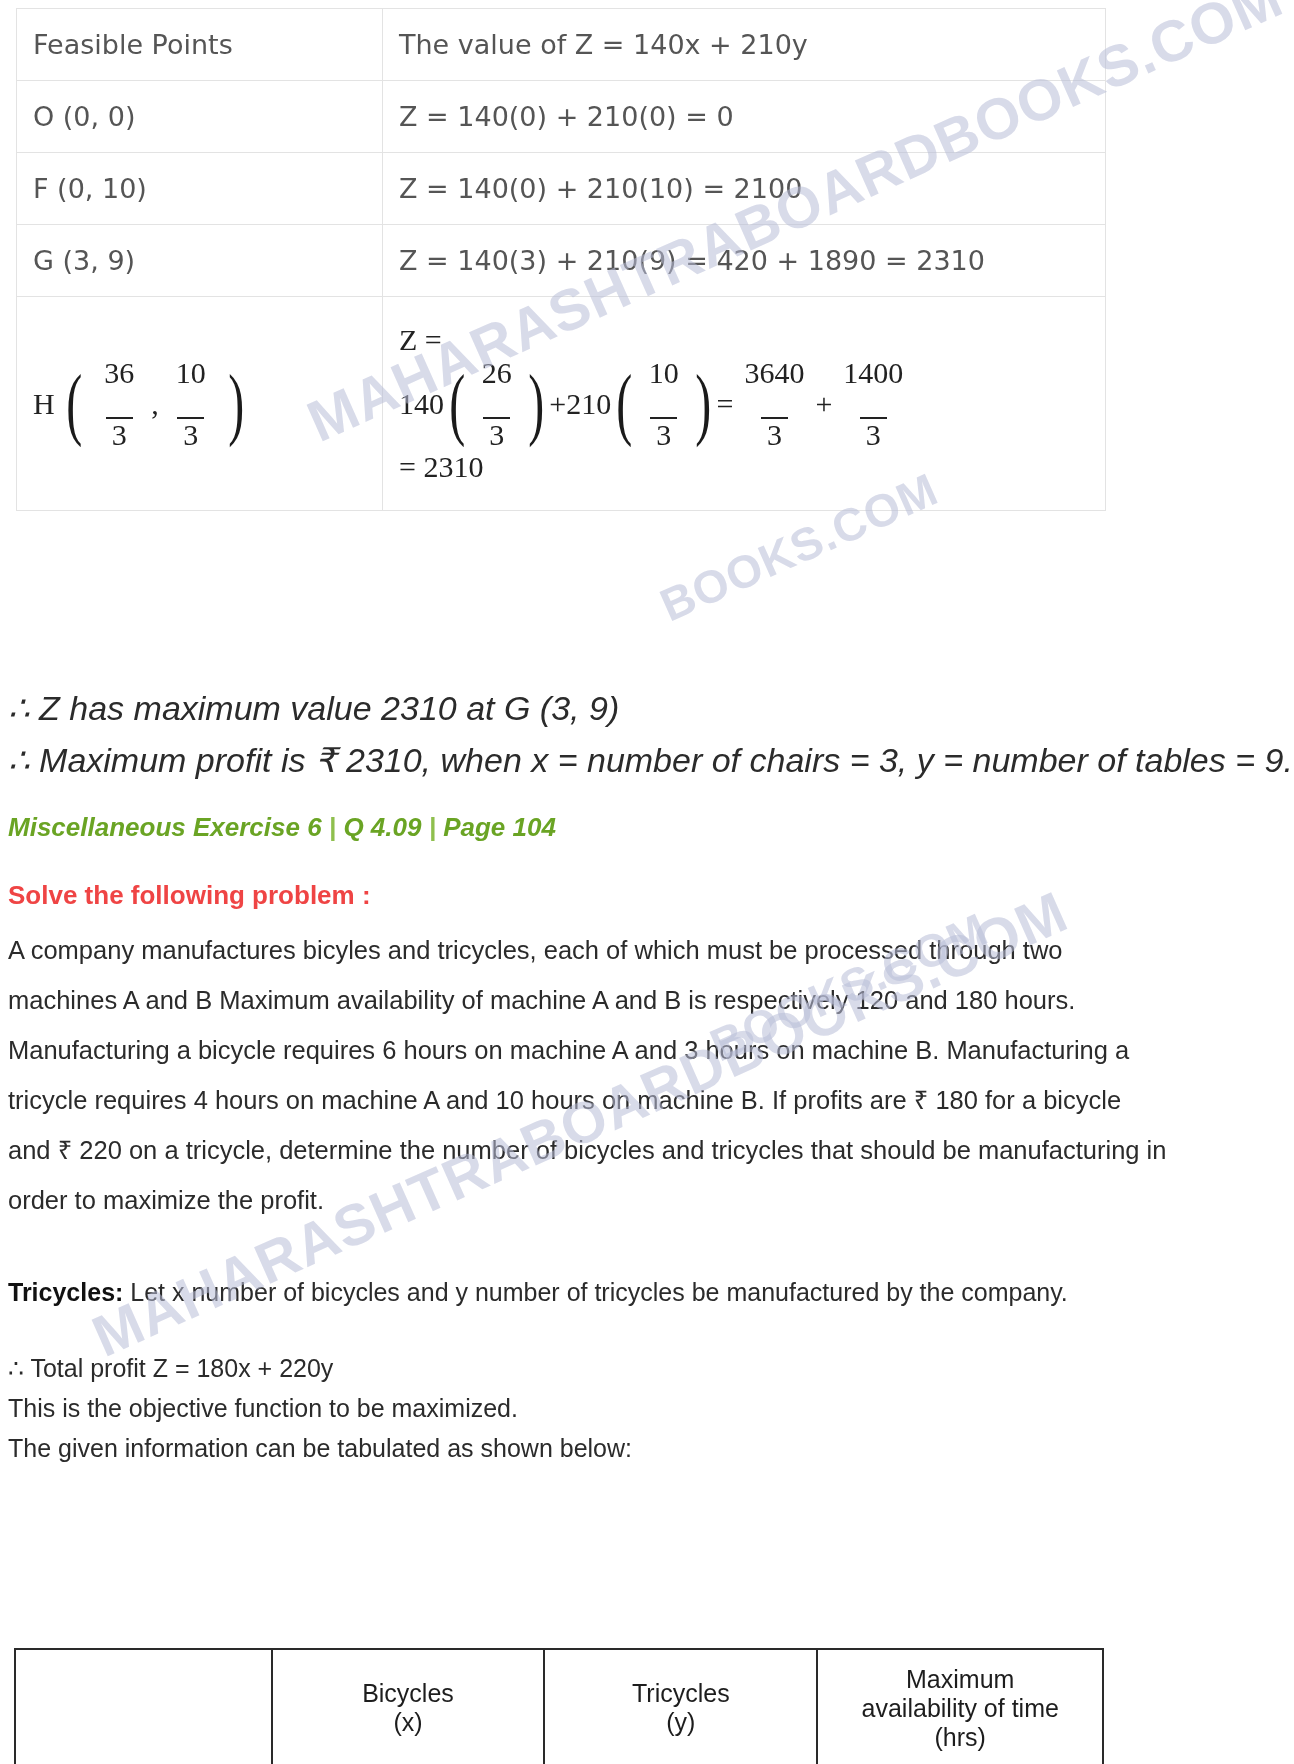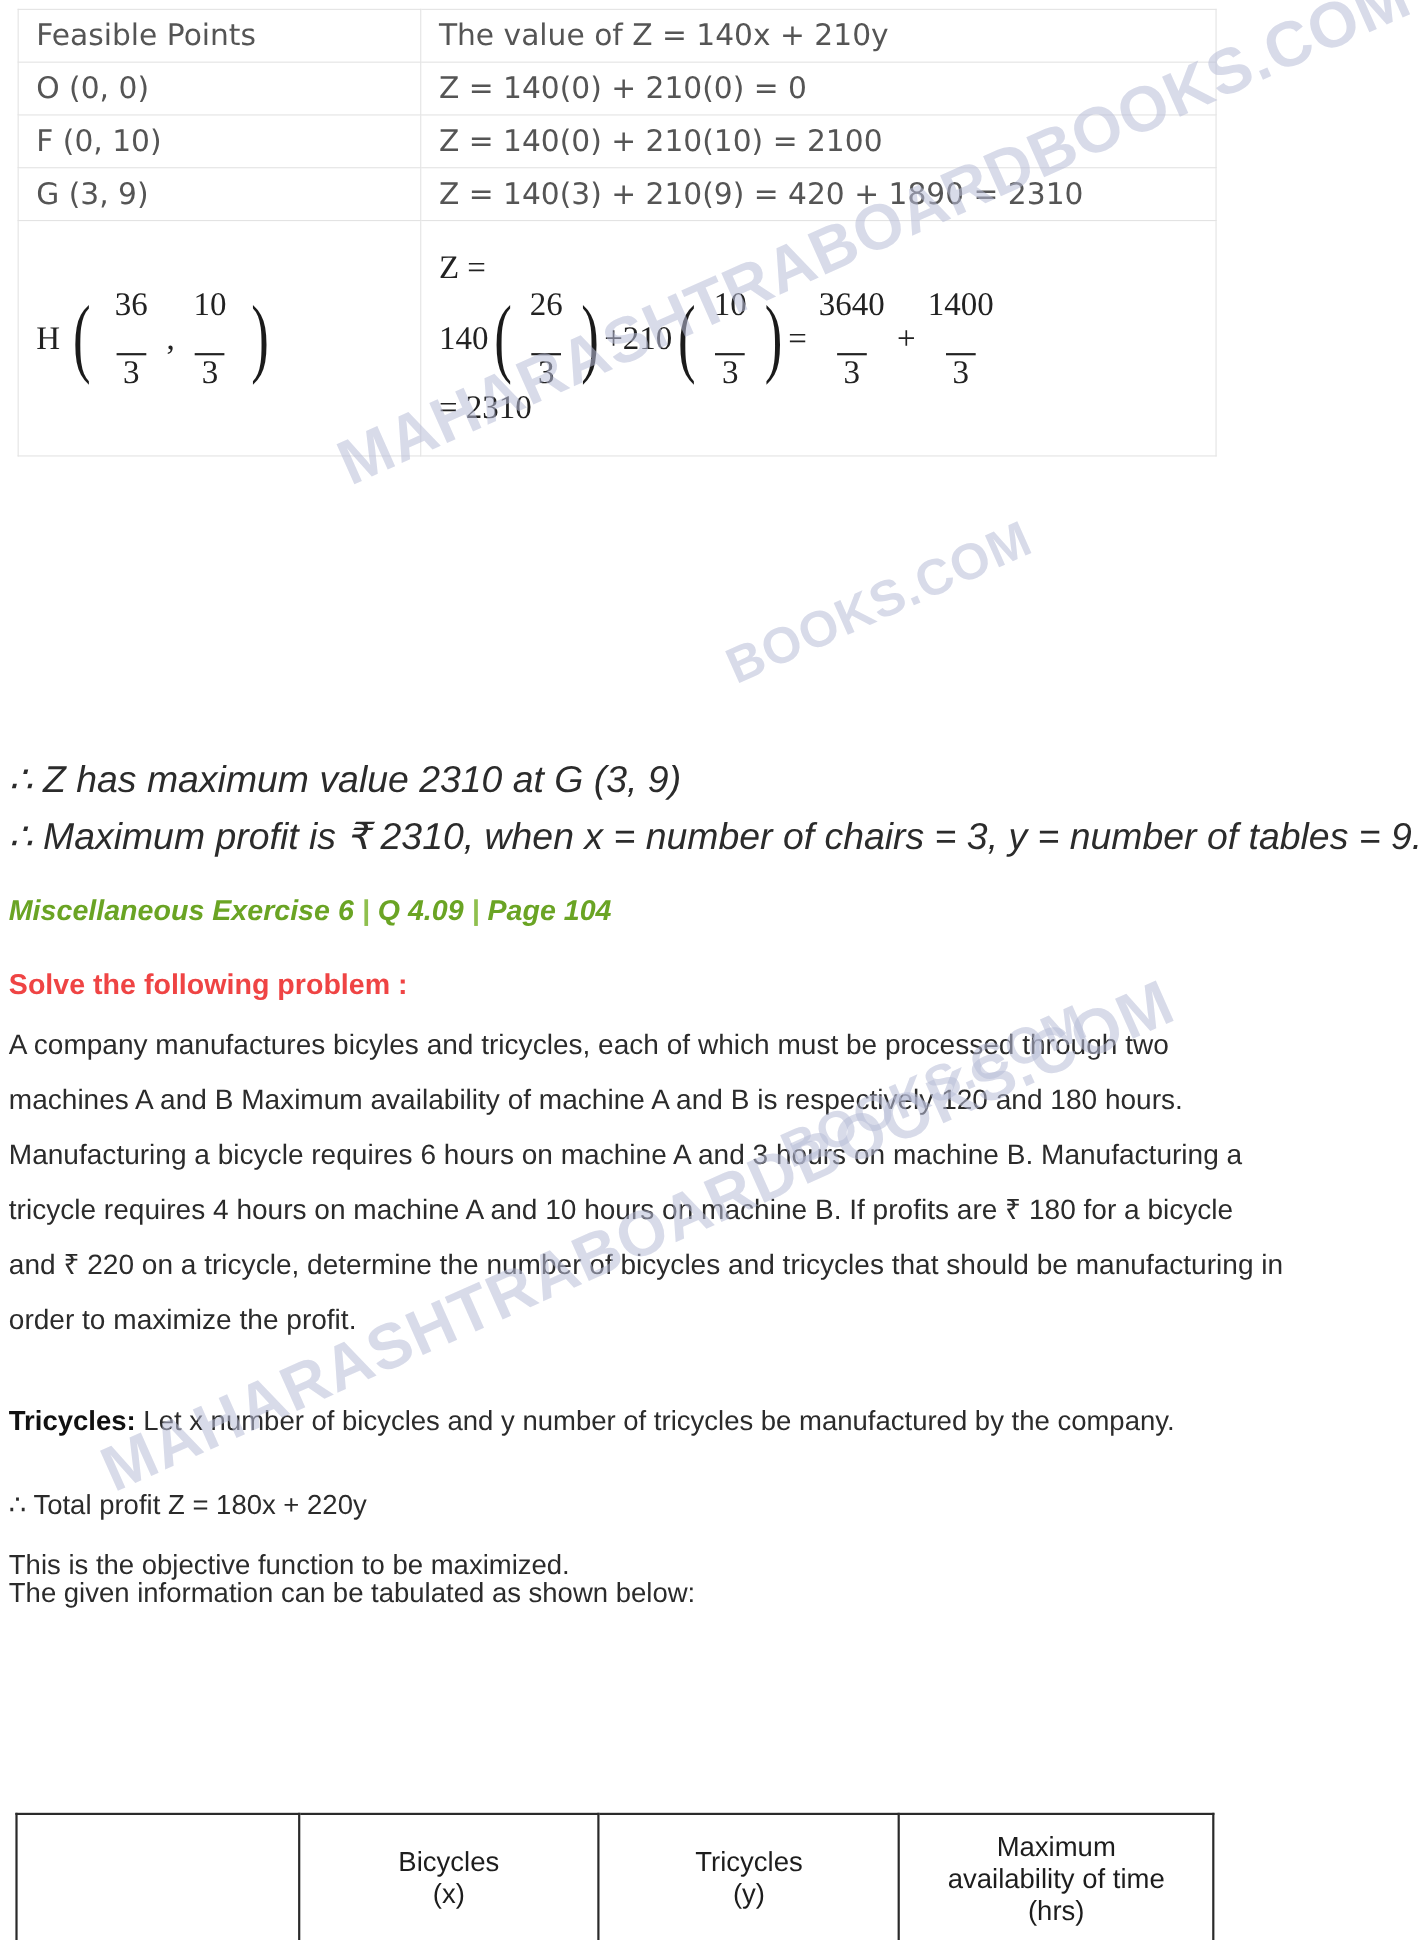--- a/index.html
+++ b/index.html
@@ -54,21 +54,21 @@
     color: #555;
     font-family: "DejaVu Sans", sans-serif;
     font-weight: 300;
     z-index: 2;
     background: transparent;
   }
   .feasible-table td, .feasible-table th {
     border: 1px solid #e3e3e3;
     text-align: left;
     vertical-align: middle;
-    padding: 8px 16px;
+    padding: 20px 16px;
     font-weight: normal;
   }
   .feasible-table .col-a { width: 333px; }
   .ft-row-tall td { padding-top: 6px; padding-bottom: 6px; }
   .cell-pad-big { padding-top: 26px !important; padding-bottom: 26px !important; }
 
   
   .math {
     font-family: "Liberation Serif", serif;
     color: #222;
@@ -259,21 +259,21 @@
   <div class="para bold-head" style="top:880px;">Solve the following problem :</div>
 
   <div class="para qbody" style="top:925px;">A company manufactures bicyles and tricycles, each of which must be processed through two machines A and B Maximum availability of machine A and B is respectively 120 and 180 hours. Manufacturing a bicycle requires 6 hours on machine A and 3 hours on machine B. Manufacturing a tricycle requires 4 hours on machine A and 10 hours on machine B. If profits are ₹ 180 for a bicycle and ₹ 220 on a tricycle, determine the number of bicycles and tricycles that should be manufacturing in order to maximize the profit.</div>
 
   <div class="para soln" style="top:1272px;">
     <div>
       <b>Tricycles:</b><span> Let x number of bicycles and y number of tricycles be manufactured by the company.</span>
     </div>
   </div>
   <div class="para soln" style="top:1348px;">∴ Total profit Z = 180x + 220y</div>
-  <div class="para soln" style="top:1388px;margin-top:15px;">This is the objective function to be maximized.</div>
+  <div class="para soln" style="top:1388px;">This is the objective function to be maximized.</div>
   <div class="para soln" style="top:1428px;">The given information can be tabulated as shown below:</div>
 
   <table class="info-table">
     <tbody>
         <tr>
       <th class="c0"></th>
       <th class="c1">
         <span>Bicycles</span>
         <span class="sub">(x)</span>
       </th>

